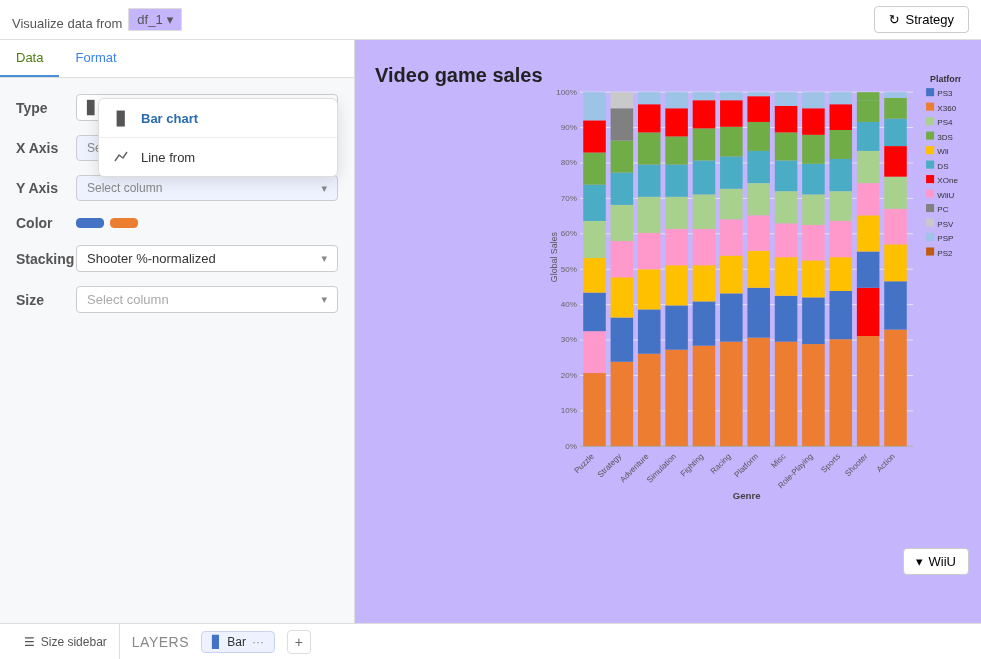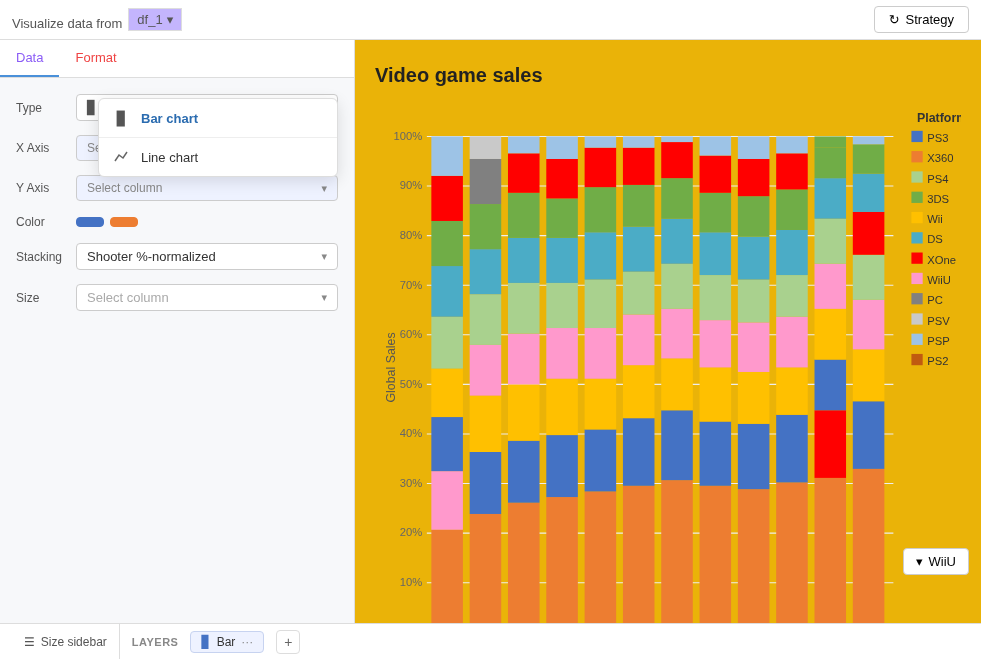--- a/index.html
+++ b/index.html
@@ -10,39 +10,39 @@
     #topbar-left { display: flex; align-items: flex-end; gap: 6px; font-size: 13px; color: #555; }
     #df-selector { display: flex; align-items: center; gap: 4px; background: #c4b5fd; border: 1px solid #ddd; border-radius: 0; padding: 3px 8px; cursor: pointer; font-size: 13px; }
     #refresh-btn { display: flex; align-items: center; gap: 6px; border: 1px solid #ccc; border-radius: 4px; padding: 5px 14px; background: #fff; cursor: pointer; font-size: 13px; }
 
     
     #main { display: flex; height: calc(659px - 40px - 36px); }
 
     
     #sidebar { width: 355px; background: #f7f8fa; border-right: 1px solid #ddd; display: flex; flex-direction: column; }
     #sidebar-tabs { display: flex; border-bottom: 1px solid #ddd; background: #fff; }
-    .sidebar-tab { padding: 10px 16px; cursor: pointer; font-size: 13px; color: #ef4444; border-bottom: 2px solid transparent; }
-    .sidebar-tab.active { color: #8b5cf6; border-bottom: 2px solid #4a90d9; font-weight: 500; }
+    .sidebar-tab { padding: 10px 16px; cursor: pointer; font-size: 13px; color: #3b82f6; border-bottom: 2px solid transparent; }
+    .sidebar-tab.active { color: #4d7c0f; border-bottom: 2px solid #4a90d9; font-weight: 500; }
     #sidebar-content { padding: 16px; display: flex; flex-direction: column; gap: 14px; }
     .field-row { display: flex; align-items: center; }
-    .field-label { width: 60px; font-size: 12px; color: #555; flex-shrink: 0; }
+    .field-label { width: 60px; font-size: 14px; color: #555; flex-shrink: 0; font-weight: bold; }
     .select-box { display: flex; align-items: center; justify-content: space-between; border: 1px solid #ccc; border-radius: 4px; padding: 5px 10px; background: #fff; cursor: pointer; flex: 1; font-size: 13px; position: relative; }
     .select-box .chevron { color: #888; font-size: 11px; }
 
     
     #chart-dropdown { position: absolute; top: 98px; left: 98px; width: 240px; background: #fff; border: 1px solid #ddd; border-radius: 6px; box-shadow: 0 4px 16px rgba(0,0,0,0.12); z-index: 100; }
     .dropdown-item { display: flex; align-items: center; gap: 10px; padding: 10px 14px; cursor: pointer; font-size: 13px; color: #333; }
     .dropdown-item.selected { font-weight: 600; color: #2b6cb0; }
     .dropdown-item .icon { width: 18px; height: 18px; display: flex; align-items: center; justify-content: center; color: #555; }
     .dropdown-divider { height: 1px; background: #eee; }
 
     .small-select { border: 1px solid #ccc; border-radius: 4px; padding: 4px 8px; background: #fff; font-size: 12px; display: flex; align-items: center; gap: 4px; }
 
     
-    #chart-area { flex: 1; background: #eab308; padding: 24px 20px 18px 20px; display: flex; flex-direction: column; position: relative; overflow: hidden; }
+    #chart-area { flex: 1; background: #c4b5fd; padding: 24px 20px 18px 20px; display: flex; flex-direction: row; position: relative; overflow: hidden; }
 
     
     #bottombar { height: 36px; background: #fff; border-top: 1px solid #ddd; display: flex; align-items: center; padding: 0 12px; gap: 12px; }
     .layer-tab { display: flex; align-items: center; gap: 6px; background: #eef2ff; border: 1px solid #c7d3f0; border-radius: 4px; padding: 3px 10px; font-size: 12px; cursor: pointer; }
     .add-btn { width: 24px; height: 24px; display: flex; align-items: center; justify-content: center; border: 1px solid #ddd; border-radius: 4px; cursor: pointer; font-size: 14px; color: #666; background: #fff; }
     #hide-sidebar-btn { display: flex; align-items: center; gap: 6px; font-size: 12px; color: #555; cursor: pointer; padding: 0 12px; border-right: 1px solid #ddd; height: 100%; }
 
     
     #debug-btn { position: absolute; bottom: 48px; right: 12px; display: flex; align-items: center; gap: 6px; border: 1px solid #ccc; border-radius: 4px; padding: 5px 12px; background: #fff; cursor: pointer; font-size: 13px; z-index: 10; }
 
@@ -338,30 +338,30 @@
     <span class="icon">▊</span>
     <span>Bar chart</span>
   </div>
   <div class="dropdown-divider"></div>
   <div class="dropdown-item">
     <span class="icon">
       <svg width="16" height="16" viewBox="0 0 16 16">
           <polyline points="1,12 5,6 9,9 13,3" stroke="#666" stroke-width="1.5" fill="none"></polyline>
         </svg>
     </span>
-    <span>Line chart</span>
+    <span>Line from</span>
   </div>
 </div>
 
 <div id="bottombar">
   <div id="hide-sidebar-btn">
     <span>☰</span>
     <span>Size sidebar</span>
   </div>
-  <span style="font-size:11px; font-weight:700; color:#888; letter-spacing:0.5px;">LAYERS</span>
+  <span style="font-size:14px; font-weight:400; color:#888; letter-spacing:0.5px;">LAYERS</span>
   <div class="layer-tab">
     <span style="color:#4472C4;">▊</span>
     <span>Bar</span>
     <span style="color:#888;">···</span>
   </div>
   <div class="add-btn">
     <span>+</span>
   </div>
 </div>
 

